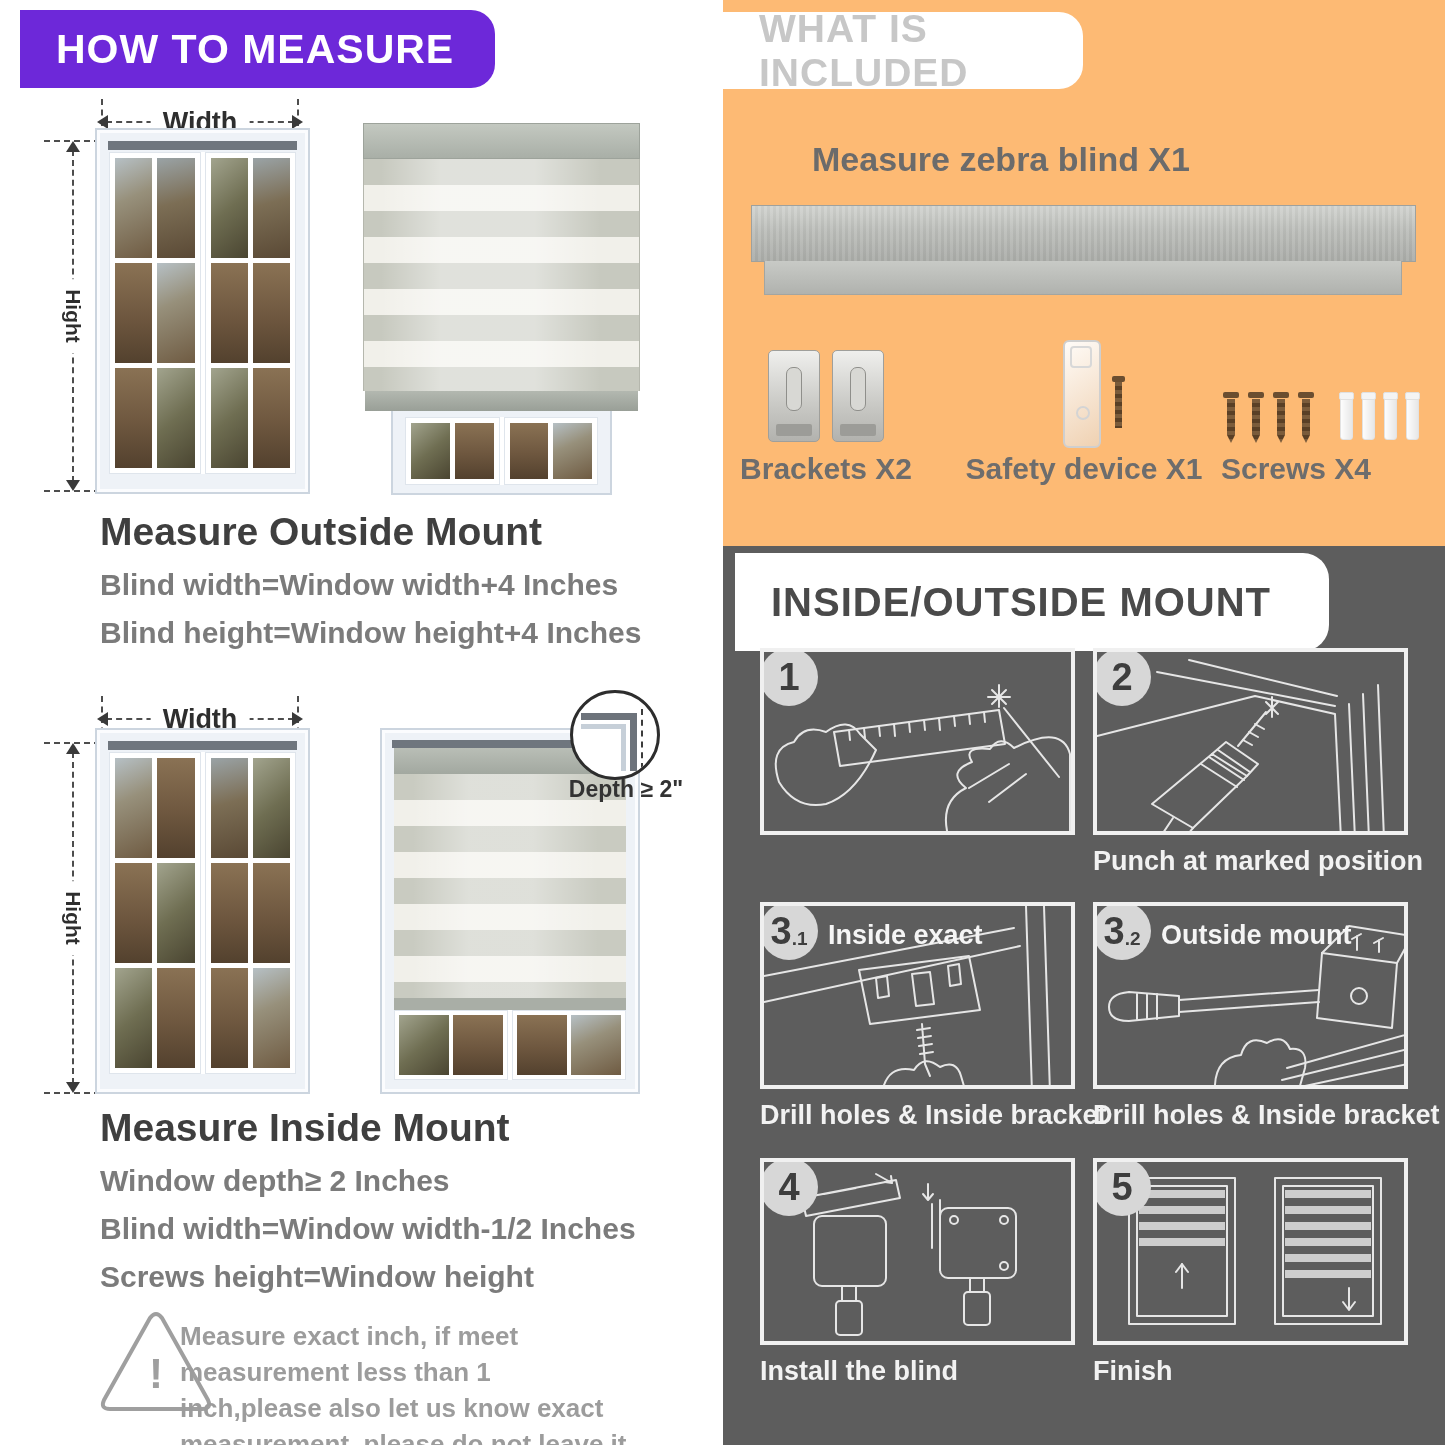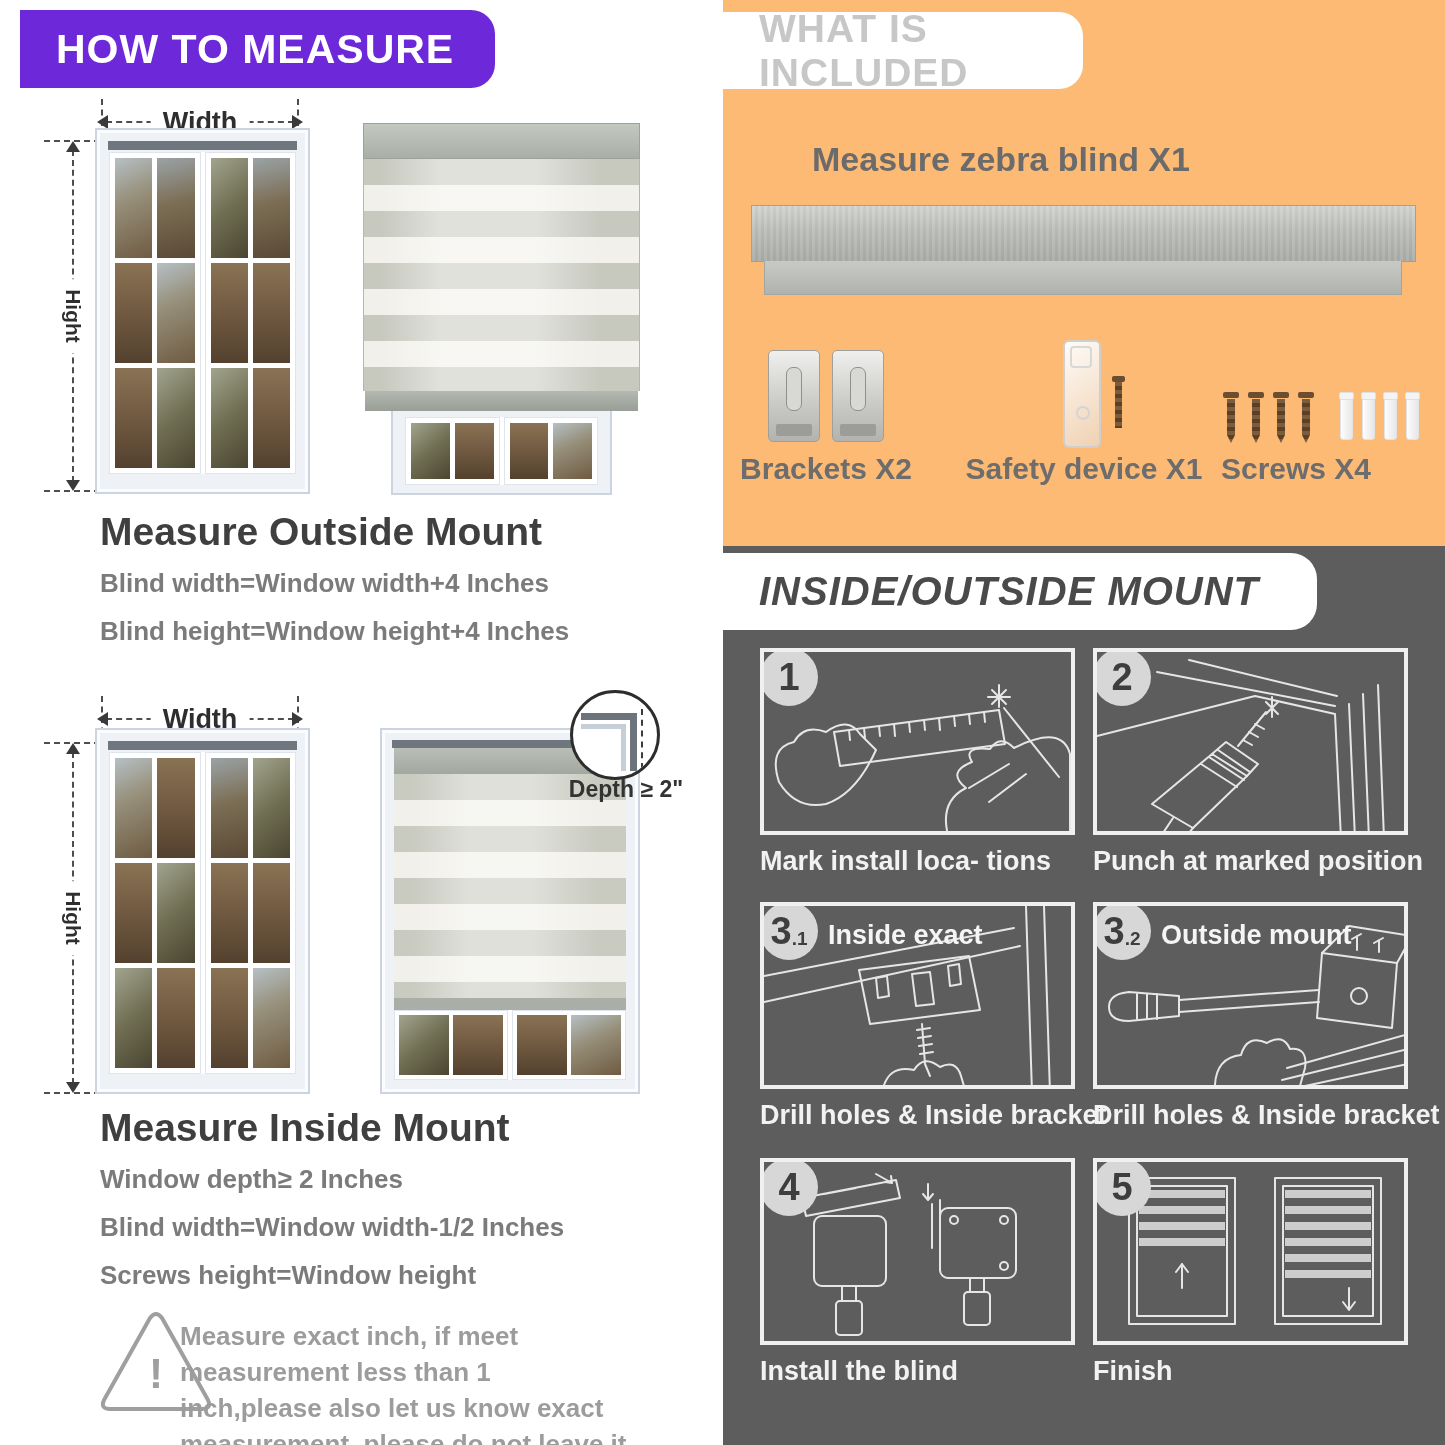--- a/index.html
+++ b/index.html
@@ -7,26 +7,26 @@
           font-family:"Liberation Sans",sans-serif;}
   
   .banner-left{position:absolute;left:0;top:10px;width:475px;height:78px;background:#6d28d9;
                border-radius:0 24px 24px 0;display:flex;align-items:center;padding-left:36px;box-sizing:border-box;margin-left:20px;}
   .banner-left span{color:#ffffff;font-weight:bold;font-size:41px;letter-spacing:1px;}
   .right-top{position:absolute;left:723px;top:0;width:722px;height:546px;background:#fdba74;}
   .banner-included{position:absolute;left:0;top:12px;width:360px;height:77px;background:#ffffff;
                border-radius:0 24px 24px 0;display:flex;align-items:center;padding-left:36px;box-sizing:border-box;}
   .banner-included span{color:#c7c7c7;font-weight:bold;font-size:39px;letter-spacing:1px;}
   .right-dark{position:absolute;left:723px;top:546px;width:722px;height:899px;background:#5d5d5d;}
-  .banner-mount{position:absolute;left:0;top:7px;width:594px;height:77px;background:#ffffff;
-               border-radius:0 26px 26px 0;display:flex;align-items:center;padding-left:36px;box-sizing:border-box;font-style:italic;}
+  .banner-mount{position:absolute;left:12px;top:7px;width:594px;height:98px;background:#ffffff;
+               border-radius:0 26px 26px 0;display:flex;align-items:center;padding-left:36px;box-sizing:border-box;}
   .banner-mount span{color:#4a4a4a;font-weight:bold;font-size:40px;letter-spacing:1px;}
   
   .m-title{position:absolute;color:#3f3f3f;font-weight:bold;font-size:39px;}
-  .m-line{position:absolute;color:#7b7b7b;font-weight:bold;font-size:26px;}
+  .m-line{position:absolute;color:#7b7b7b;font-weight:bold;font-size:30px;}
   
   .dim-h{position:absolute;height:34px;}
   .dim-h .dline{position:absolute;left:10px;right:10px;top:16px;border-top:2px dashed #4d4d4d;}
   .dim-h .ah-l{position:absolute;left:1px;top:10px;width:0;height:0;border-top:7px solid transparent;
                border-bottom:7px solid transparent;border-right:11px solid #3a3a3a;}
   .dim-h .ah-r{position:absolute;right:1px;top:10px;width:0;height:0;border-top:7px solid transparent;
                border-bottom:7px solid transparent;border-left:11px solid #3a3a3a;}
   .dim-h .dlabel{position:absolute;left:50%;top:17px;transform:translate(-50%,-50%);background:#fff;
                padding:0 12px;color:#2e2e2e;font-weight:bold;font-size:27px;}
   .dim-h .tick{position:absolute;top:-6px;height:48px;border-left:2px dashed #4d4d4d;}
@@ -335,21 +335,20 @@
           <path d="M70,80 L235,58 L241,92 L76,114 Z"></path>
           <path d="M85,78 l1,10 M100,76 l1,10 M115,74 l1,10 M130,72 l1,12 M145,70 l1,10 M160,68 l1,10 M175,66 l1,12 M190,64 l1,10 M205,62 l1,10 M220,60 l1,10"></path>
           <path d="M240,56 L295,125"></path>
           <path d="M228,38 l14,14 M242,38 l-14,14 M235,33 l0,22 M224,45 l22,0"></path>
           <path d="M15,130 Q4,96 30,90 Q40,72 62,80 Q84,64 96,82 L112,98 Q92,142 62,152 Q32,158 15,130 Z"></path>
           <path d="M250,96 Q298,72 306,102 L306,187 L185,187 Q174,150 202,136 Q182,120 208,110 Q198,94 226,97 Q236,82 250,96 Z"></path>
           <path d="M205,136 L245,112 M225,150 L262,122"></path>
         </g>
       </svg>
     </div>
-    <div class="caption" style="left:37px;top:300px;">Mark install loca- tions</div>
 
     <div class="panel" style="left:370px;top:102px;">
       <div class="badge">
         <span class="num">2</span>
           <span class="sub"></span>
       </div>
       <svg width="315" height="187" viewBox="0 0 315 187">
         <g class="sk">
           <path d="M0,84 L158,44 L238,62 L244,187"></path>
           <path d="M60,20 L238,54 M92,8 L240,44"></path>

